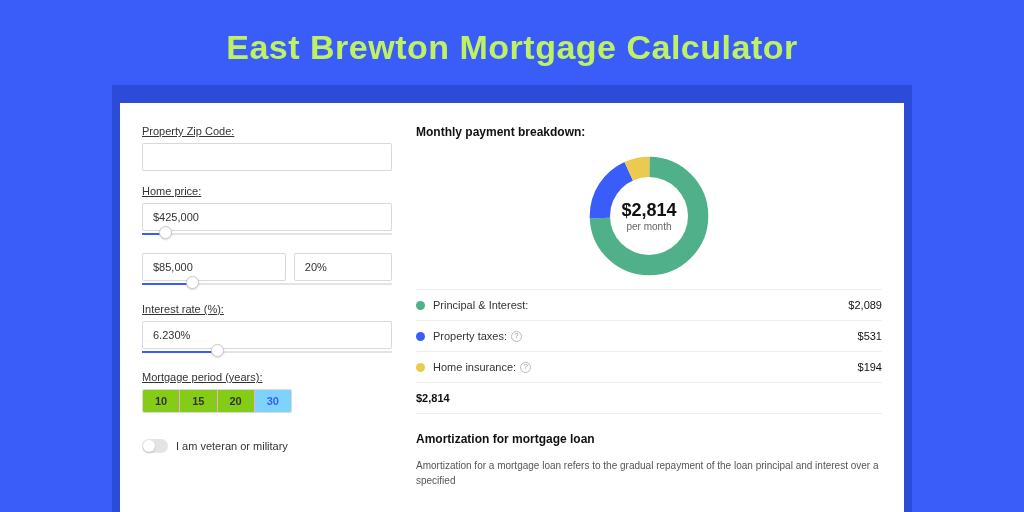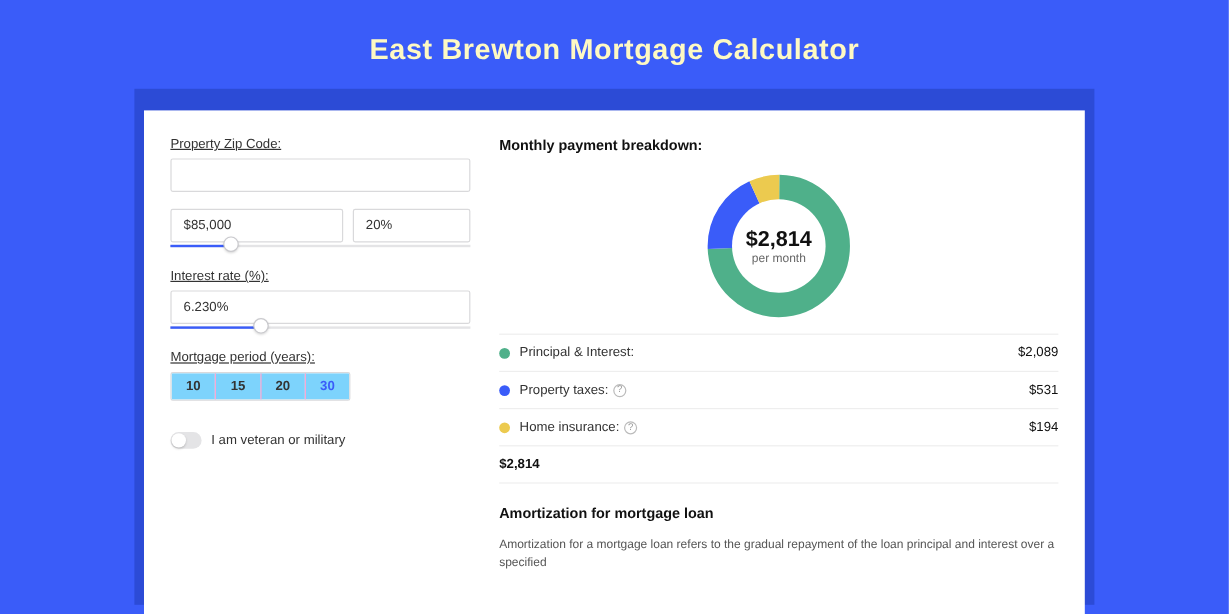--- a/index.html
+++ b/index.html
@@ -1,38 +1,38 @@
 <!DOCTYPE html>
 <html><head>
 <meta charset="utf-8">
 <style>
   * { box-sizing: border-box; margin: 0; padding: 0; }
   html, body { width: 1024px; height: 512px; overflow: hidden; font-family: -apple-system, BlinkMacSystemFont, "Segoe UI", Arial, sans-serif; }
   body { background: #3a5cf9; }
-  .title { text-align: center; color: #fef9c3; font-size: 24px; font-weight: 700; padding: 28px 0 18px; letter-spacing: .5px; }
+  .title { text-align: center; color: #bef264; font-size: 34px; font-weight: 700; padding: 28px 0 18px; letter-spacing: .5px; }
   .band { background: #2c4bd6; margin: 0 auto; width: 800px; height: 430px; padding-top: 18px; }
   .card { background: #fff; width: 784px; margin: 0 auto; height: 420px; padding: 22px 22px 0 22px; display: flex; gap: 24px; }
   .left { width: 250px; display: flex; flex-direction: column; }
   .right { flex: 1; display: flex; flex-direction: column; }
 
   .fldlabel { font-size: 11px; color: #333; margin-bottom: 6px; text-decoration: underline; }
   .txt { width: 100%; height: 28px; border: 1px solid #d9d9db; border-radius: 2px; font-size: 11px; color: #333; padding: 0 10px; background: #fff; }
   .txt::placeholder { color: #888; }
   .fgroup { margin-bottom: 14px; }
   .row { display: flex; gap: 8px; }
   .row .txt:first-child { flex: 1.6; }
   .row .txt:last-child { flex: 1; }
 
   .slider-wrap { position: relative; height: 10px; margin-top: -2px; }
   .slider-track { position: absolute; top: 4px; left: 0; right: 0; height: 2px; background: #e4e4e6; }
   .slider-fill { position: absolute; top: 4px; left: 0; height: 2px; background: #3a5cf9; }
   .slider-thumb { position: absolute; top: -3px; width: 13px; height: 13px; background: #fff; border: 1px solid #c9c9cd; border-radius: 50%; box-shadow: 0 1px 2px rgba(0,0,0,.15); }
 
   .periods { display: flex; gap: 0; border: 1px solid #d9d9db; border-radius: 2px; overflow: hidden; width: fit-content; }
-  .periods .pbtn { font-size: 11px; font-weight: 600; color: #333; padding: 5px 12px; background: #7dd3fc; cursor: pointer; }
+  .periods .pbtn { font-size: 11px; font-weight: 600; color: #333; padding: 5px 12px; background: #84cc16; cursor: pointer; }
   .periods .pbtn + .pbtn { border-left: 1px solid #f9a8d4; }
   .periods .pbtn.active { background: #7dd3fc; color: #3a5cf9; }
 
   .toggle-row { display: flex; align-items: center; gap: 8px; margin-top: 12px; }
   .toggle { width: 26px; height: 14px; background: #e4e4e6; border-radius: 7px; position: relative; }
   .toggle::after { content: ""; position: absolute; top: 1px; left: 1px; width: 12px; height: 12px; background: #fff; border-radius: 50%; box-shadow: 0 1px 2px rgba(0,0,0,.2); }
   .toggle-lbl { font-size: 11px; color: #333; }
 
   .sec-head { font-size: 12px; font-weight: 700; color: #111; margin-bottom: 12px; }
   .donut-wrap { display: flex; justify-content: center; margin: 4px 0 12px; }
@@ -63,20 +63,29 @@
 <div class="band">
   <div class="card">
 
     <div class="left">
 
       <div class="fgroup">
         <div class="fldlabel">Property Zip Code:</div>
         <input class="txt" value="" style="">
       </div>
 
+      <div class="fgroup">
+        <div class="fldlabel">Home price:</div>
+        <input class="txt" value="$425,000" style="">
+        <div class="slider-wrap">
+          <div class="slider-track"></div>
+          <div class="slider-fill" style="width: 9%;"></div>
+          <div class="slider-thumb" style="left: calc(9% - 6px);"></div>
+        </div>
+      </div>
 
       <div class="fgroup">
         <div class="row">
           <input class="txt" value="$85,000" style="">
           <input class="txt" value="20%" style="">
         </div>
         <div class="slider-wrap">
           <div class="slider-track"></div>
           <div class="slider-fill" style="width: 20%;"></div>
           <div class="slider-thumb" style="left: calc(20% - 6px);"></div>

